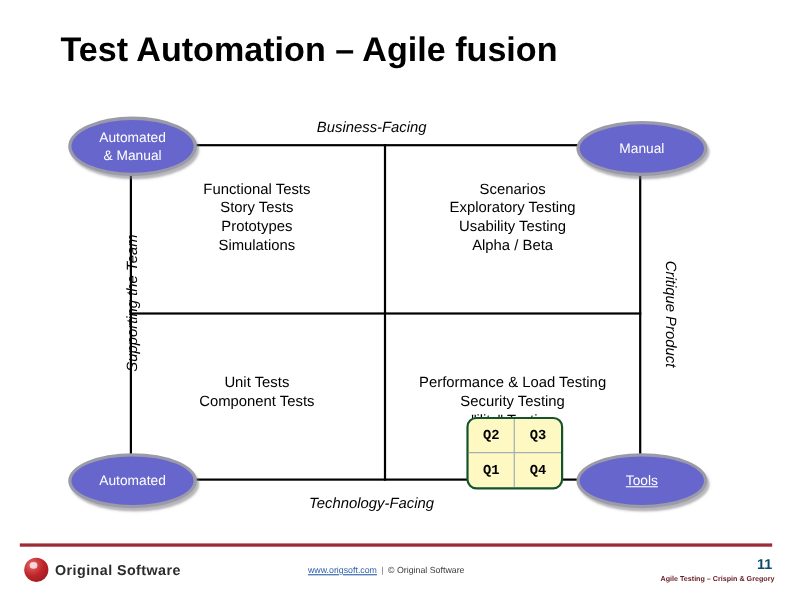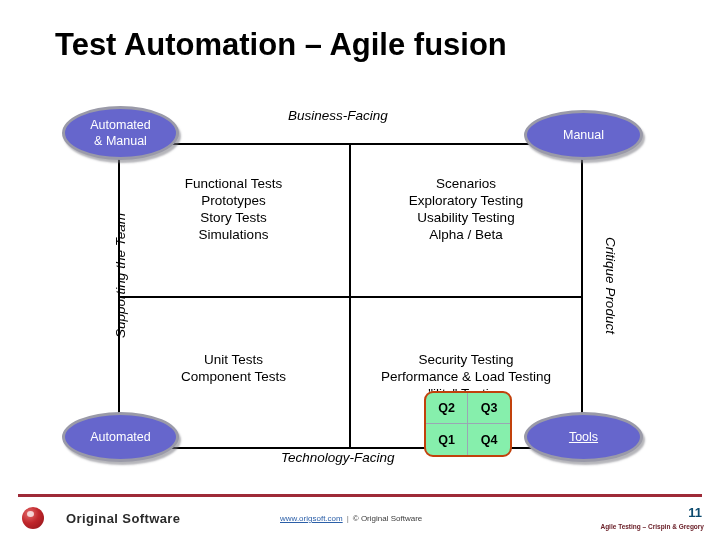--- a/index.html
+++ b/index.html
@@ -25,21 +25,21 @@
     font-weight: bold;
     color: #000000;
     letter-spacing: 0px;
     white-space: nowrap;
   }
 
   
   .matrix {
     position: absolute;
     left: 118px;
-    top: 143px;
+    top: 131px;
     width: 506px;
     height: 306px;
   }
   .frame-line {
     position: absolute;
     background: #000000;
   }
   .frame-top    { left: 0;    top: 0;     width: 465px; height: 2px; }
   .frame-bottom { left: 0;    top: 304px; width: 465px; height: 2px; }
   .frame-left   { left: 0;    top: 0;     width: 2px;   height: 306px; }
@@ -61,28 +61,29 @@
   .quad-br { left: 233px; top: 208px; width: 230px; }
   .quad-text div { white-space: nowrap; }
 
   
   .qbox {
     position: absolute;
     left: 306px;
     top: 248px;
     width: 88px;
     height: 66px;
-    border: 2px solid #c2410c;
+    border: 2px solid #14532d;
     border-radius: 9px;
-    background: #86efac;
+    background: #fef9c3;
     box-sizing: border-box;
     display: grid;
     grid-template-columns: 1fr 1fr;
     grid-template-rows: 1fr 1fr;
     overflow: hidden;
+    font-family: Liberation Mono, monospace;
   }
   .qcell {
     display: flex;
     align-items: center;
     justify-content: center;
     font-size: 12.5px;
     font-weight: bold;
     color: #000000;
   }
   .qcell.left  { border-right: 1px solid #9AA6B4; }
@@ -139,21 +140,21 @@
     width: 684px;
     height: 3px;
     background: #9E2A38;
   }
   .footer-logo {
     position: absolute;
     left: 22px;
     top: 507px;
     display: flex;
     align-items: center;
-    gap: 22px;
+    gap: 6px;
   }
   .logo-sphere {
     width: 22px;
     height: 22px;
     border-radius: 50%;
     background: radial-gradient(circle at 33% 30%, #e36a6a 0%, #c0262b 45%, #8d1318 100%);
     position: relative;
     flex: none;
   }
   .logo-sphere::after {
@@ -215,40 +216,40 @@
 
   <div class="frame-line frame-top"></div>
   <div class="frame-line frame-bottom"></div>
   <div class="frame-line frame-left"></div>
   <div class="frame-line frame-right"></div>
   <div class="frame-line divider-v"></div>
   <div class="frame-line divider-h"></div>
 
   <div class="quad-text quad-tl">
     <div>Functional Tests</div>
+    <div>Story Tests</div>
     <div>Prototypes</div>
-    <div>Story Tests</div>
     <div>Simulations</div>
   </div>
 
   <div class="quad-text quad-tr">
     <div>Scenarios</div>
     <div>Exploratory Testing</div>
     <div>Usability Testing</div>
     <div>Alpha / Beta</div>
   </div>
 
   <div class="quad-text quad-bl">
     <div>Unit Tests</div>
     <div>Component Tests</div>
   </div>
 
   <div class="quad-text quad-br">
+    <div>Performance &amp; Load Testing</div>
     <div>Security Testing</div>
-    <div>Performance &amp; Load Testing</div>
     <div>"ility" Testing</div>
   </div>
 
   <div class="qbox">
     <div class="qcell left top">Q2</div>
     <div class="qcell top">Q3</div>
     <div class="qcell left">Q1</div>
     <div class="qcell">Q4</div>
   </div>
 </div>

